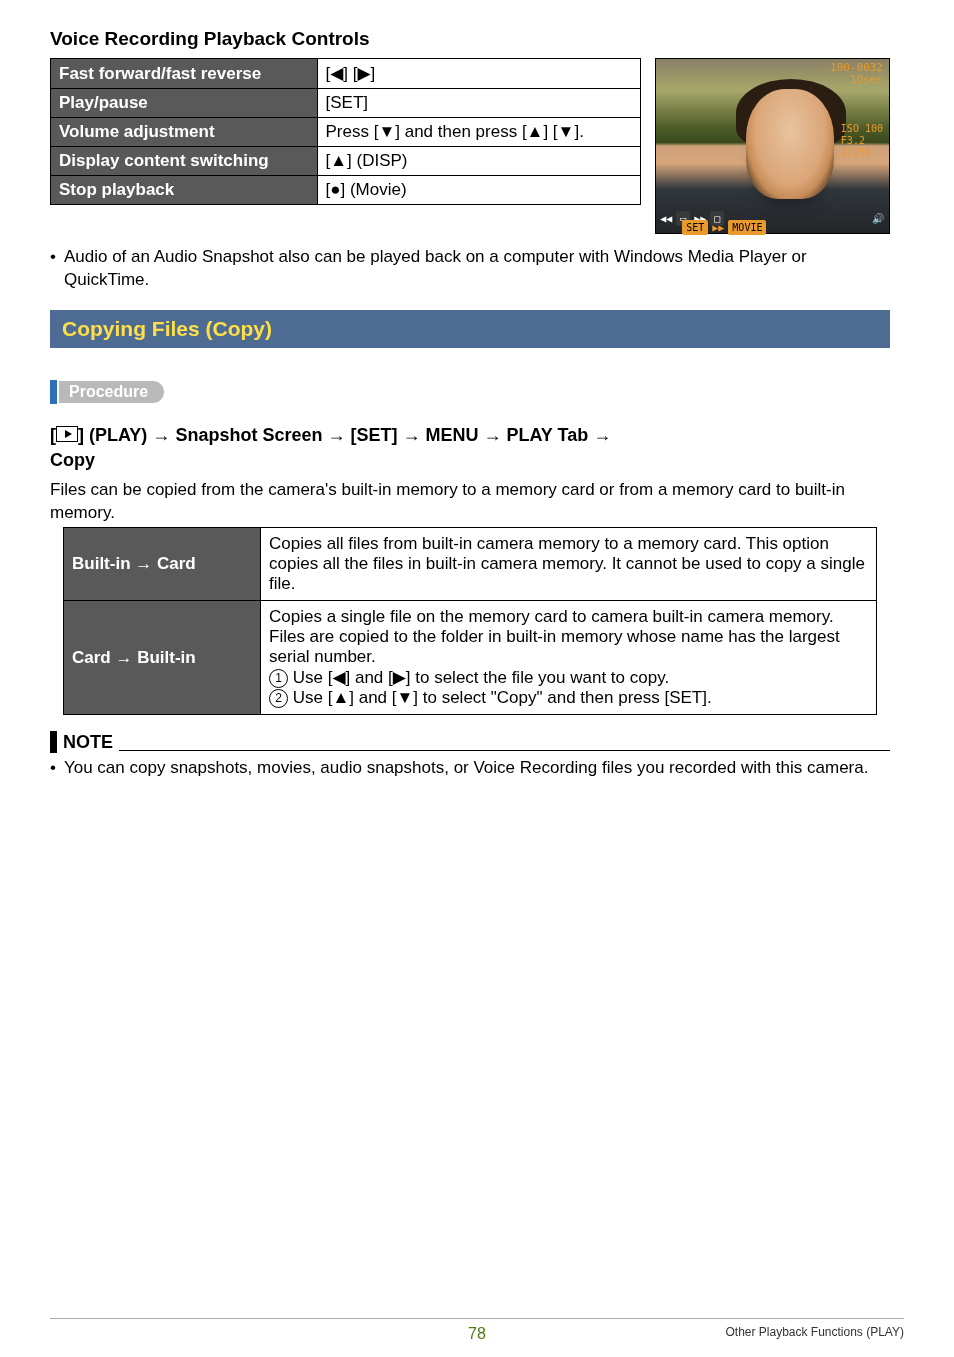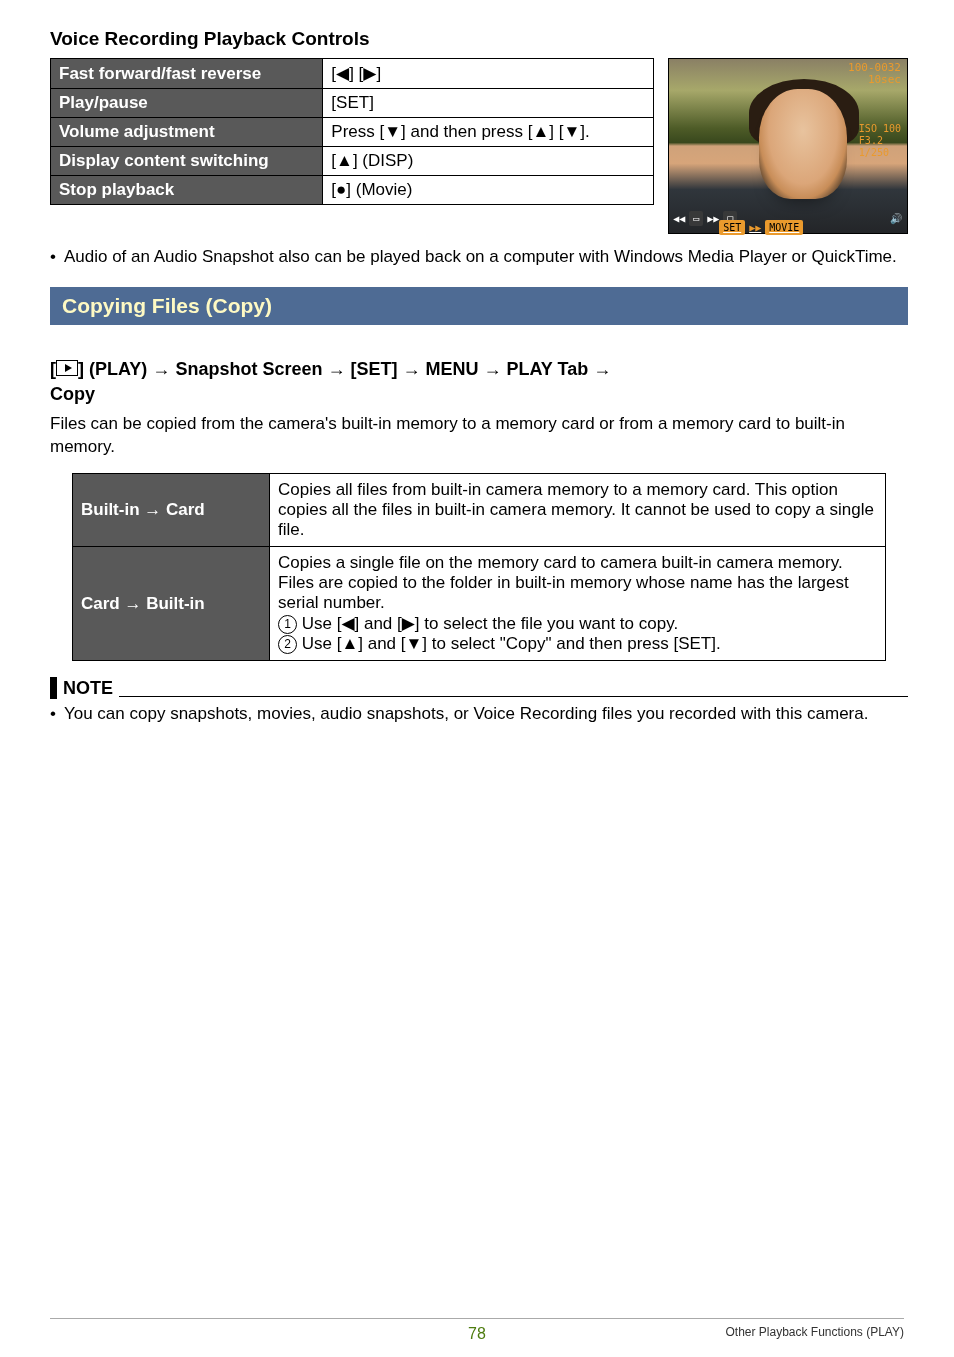--- a/index.html
+++ b/index.html
@@ -4,21 +4,21 @@
 <style>
   html, body {
     margin: 0;
     padding: 0;
     background: #fff;
     font-family: Arial, Helvetica, sans-serif;
     color: #000;
     width: 954px;
   }
   .page {
-    padding: 28px 46px 20px 50px;
+    padding: 28px 64px 20px 50px;
     box-sizing: border-box;
     min-height: 1357px;
     position: relative;
   }
   .heading {
     font-weight: bold;
     font-size: 19px;
     margin-bottom: 8px;
   }
   .top-row {
@@ -79,21 +79,21 @@
     display: flex;
     gap: 8px;
     font-size: 17px;
     line-height: 1.35;
     margin: 0 0 18px 0;
   }
   .bullet .dot { flex: none; }
   
   .section-bar {
     background: #4e6b94;
-    color: #fef9c3;
+    color: #fde047;
     font-weight: bold;
     font-size: 21px;
     padding: 7px 12px;
     margin-bottom: 32px;
   }
   
   .proc-wrap {
     display: flex;
     align-items: center;
     margin-bottom: 10px;
@@ -116,21 +116,21 @@
     margin-bottom: 6px;
     margin-top: 19px;
   }
   .arrow {
     font-weight: bold;
     font-family: Arial, sans-serif;
   }
   .prose {
     font-size: 17px;
     line-height: 1.35;
-    margin-bottom: 14px;
+    margin-bottom: 2px;
   }
   
   table.copy {
     border-collapse: collapse;
     width: 814px;
     margin: 0 auto 16px auto;
   }
   table.copy th, table.copy td {
     border: 1px solid #000;
     padding: 6px 8px;
@@ -227,35 +227,39 @@
         <div>F3.2</div>
         <div>1/250</div>
       </div>
       <div class="bar">
         <span>◀◀</span>
         <span class="chip">▭</span>
         <span>▶▶</span>
         <span class="chip">□</span>
         <span style="margin-left:auto">🔊</span>
       </div>
-      <div class="bar" style="bottom:-2px;left:50px;right:auto;height:auto;text-decoration:underline;">
+      <div class="bar" style="bottom:-2px;left:26px;right:auto;height:auto;">
         <span class="chip" style="background:#ea9a2d;color:#000;">SET</span>
         <span style="color:#ea9a2d">▶▶</span>
         <span class="chip" style="background:#ea9a2d;color:#000;">MOVIE</span>
       </div>
     </div>
   </div>
 
   <div class="bullet">
     <span class="dot">•</span>
     <span>Audio of an Audio Snapshot also can be played back on a computer with Windows Media Player or QuickTime.</span>
   </div>
 
   <div class="section-bar">Copying Files (Copy)</div>
 
+  <div class="proc-wrap">
+    <div class="blue-bar"></div>
+    <div class="proc">Procedure</div>
+  </div>
 
   <div class="path">
     <span>[</span><span class="play-icon"></span><span>] (PLAY)</span>
     <span class="arrow"> → </span>
     <span>Snapshot Screen</span>
     <span class="arrow"> → </span>
     <span>[SET]</span>
     <span class="arrow"> → </span>
     <span>MENU</span>
     <span class="arrow"> → </span>

